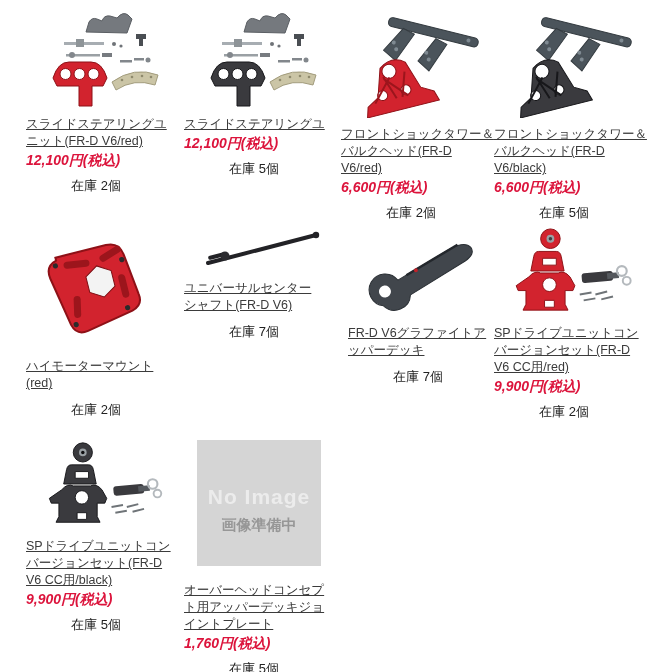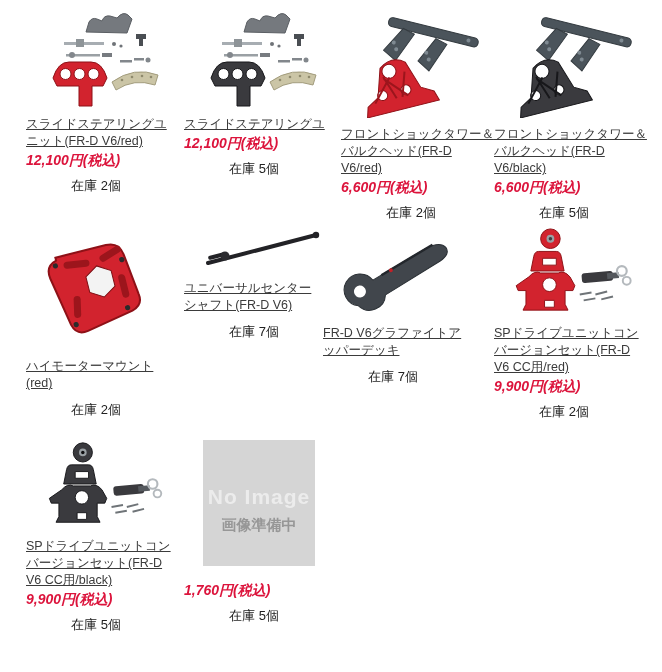--- a/index.html
+++ b/index.html
@@ -25,21 +25,21 @@
   .price{
     color:#dc143c;font-weight:bold;
     font-size:14px;line-height:16px;
     margin-top:2px;white-space:nowrap;font-style:italic;
   }
   .stock{
     color:#222222;font-size:13px;line-height:15px;
     margin-top:10px;text-align:center;width:140px;
   }
   .noimg-box{
-    width:112px;height:126px;background:#d5d5d5;
+    width:124px;height:126px;background:#d5d5d5;
     display:flex;flex-direction:column;align-items:center;justify-content:center;text-align:center;
   }
   .noimg-title{
     color:#ececec;font-size:21px;font-weight:bold;letter-spacing:1px;
     line-height:24px;margin-top:14px;
   }
   .noimg-caption{
     color:#979797;font-size:15px;font-weight:bold;line-height:20px;margin-top:6px;
   }
   svg{display:block;}
@@ -211,21 +211,21 @@
       <circle cx="33" cy="30" r="4.5" fill="#2c2c30"></circle>
     </svg>
   </a>
   <a class="title">
     <span class="tl">ユニバーサルセンター</span>
     <span class="tl">シャフト(FR-D V6)</span>
   </a>
   <div class="stock">在庫 7個</div>
 </div>
 
-<div class="cell" style="left:323px;top:226px">
+<div class="cell" style="left:348px;top:226px">
   <a class="thumb" style="height:91px">
     <svg width="130" height="90" viewBox="0 0 130 90">
       <g transform="rotate(-6 60 45)">
         <path d="M22 76 a16 16 0 1 1 17 -24 l56 -26 q15 -6 20 1 q4 7 -7 13 l-58 28 a16 16 0 0 1 -28 8 z" fill="#41464c" stroke="#2b3035"></path>
         <line x1="48" y1="48" x2="102" y2="23" stroke="#23272c" stroke-width="2.5"></line>
         <circle cx="25" cy="62" r="6" fill="#ffffff"></circle>
         <circle cx="58" cy="44" r="2" fill="#c22128"></circle>
       </g>
     </svg>
   </a>
@@ -298,15 +298,20 @@
   <div class="stock">在庫 5個</div>
 </div>
 
 <div class="cell" style="left:184px;top:440px">
   <a class="thumb" style="height:134px">
     <div class="noimg-box">
       <div class="noimg-title">No Image</div>
       <div class="noimg-caption">画像準備中</div>
     </div>
   </a>
+  <a class="title">
+    <span class="tl">オーバーヘッドコンセプ</span>
+    <span class="tl">ト用アッパーデッキジョ</span>
+    <span class="tl">イントプレート</span>
+  </a>
   <div class="price">1,760円(税込)</div>
   <div class="stock">在庫 5個</div>
 </div>
 
 </body></html>

